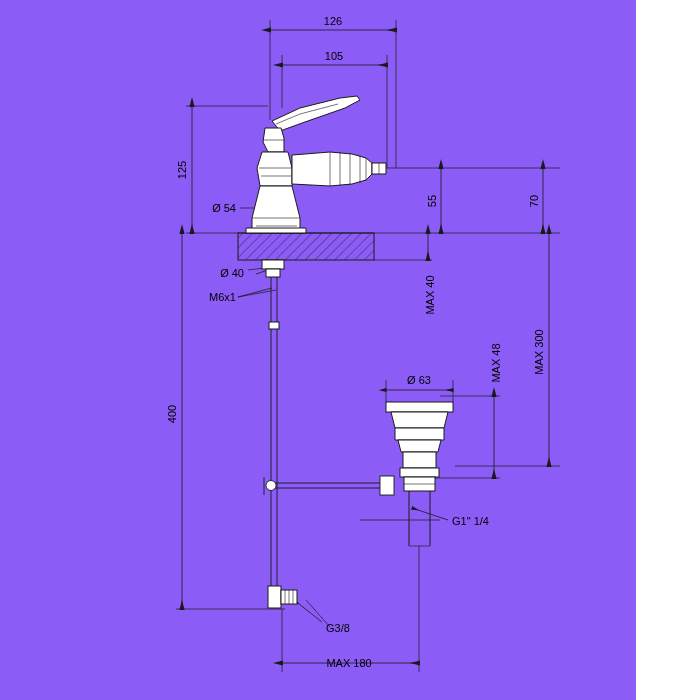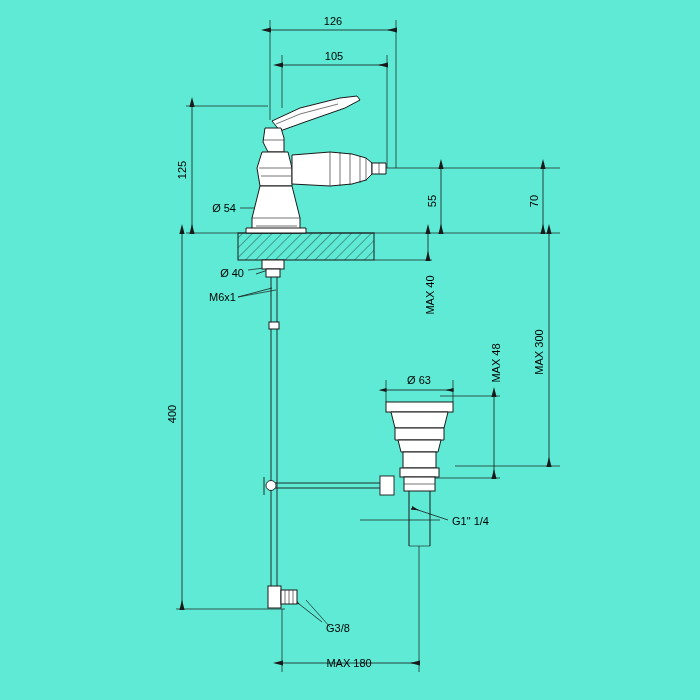--- a/index.html
+++ b/index.html
@@ -1,17 +1,17 @@
 <!DOCTYPE html>
 <html><head>
 <meta charset="utf-8">
 <style>
   html,body{margin:0;padding:0;background:#ffffff;}
   body{width:700px;height:700px;overflow:hidden;font-family:"Liberation Sans",sans-serif;}
-  #stage{position:relative;width:700px;height:700px;background:#5eead4;}
+  #stage{position:relative;width:636px;height:700px;background:#8b5cf6;}
   svg{display:block;}
   .lbl{font-family:"Liberation Sans",sans-serif;font-size:11px;fill:#000;}
 </style>
 </head>
 <body>
 
 <div id="stage">
 <svg width="700" height="700" viewBox="0 0 700 700">
   <defs>
     <pattern id="hatch" width="7" height="7" patternUnits="userSpaceOnUse" patternTransform="rotate(45)">

